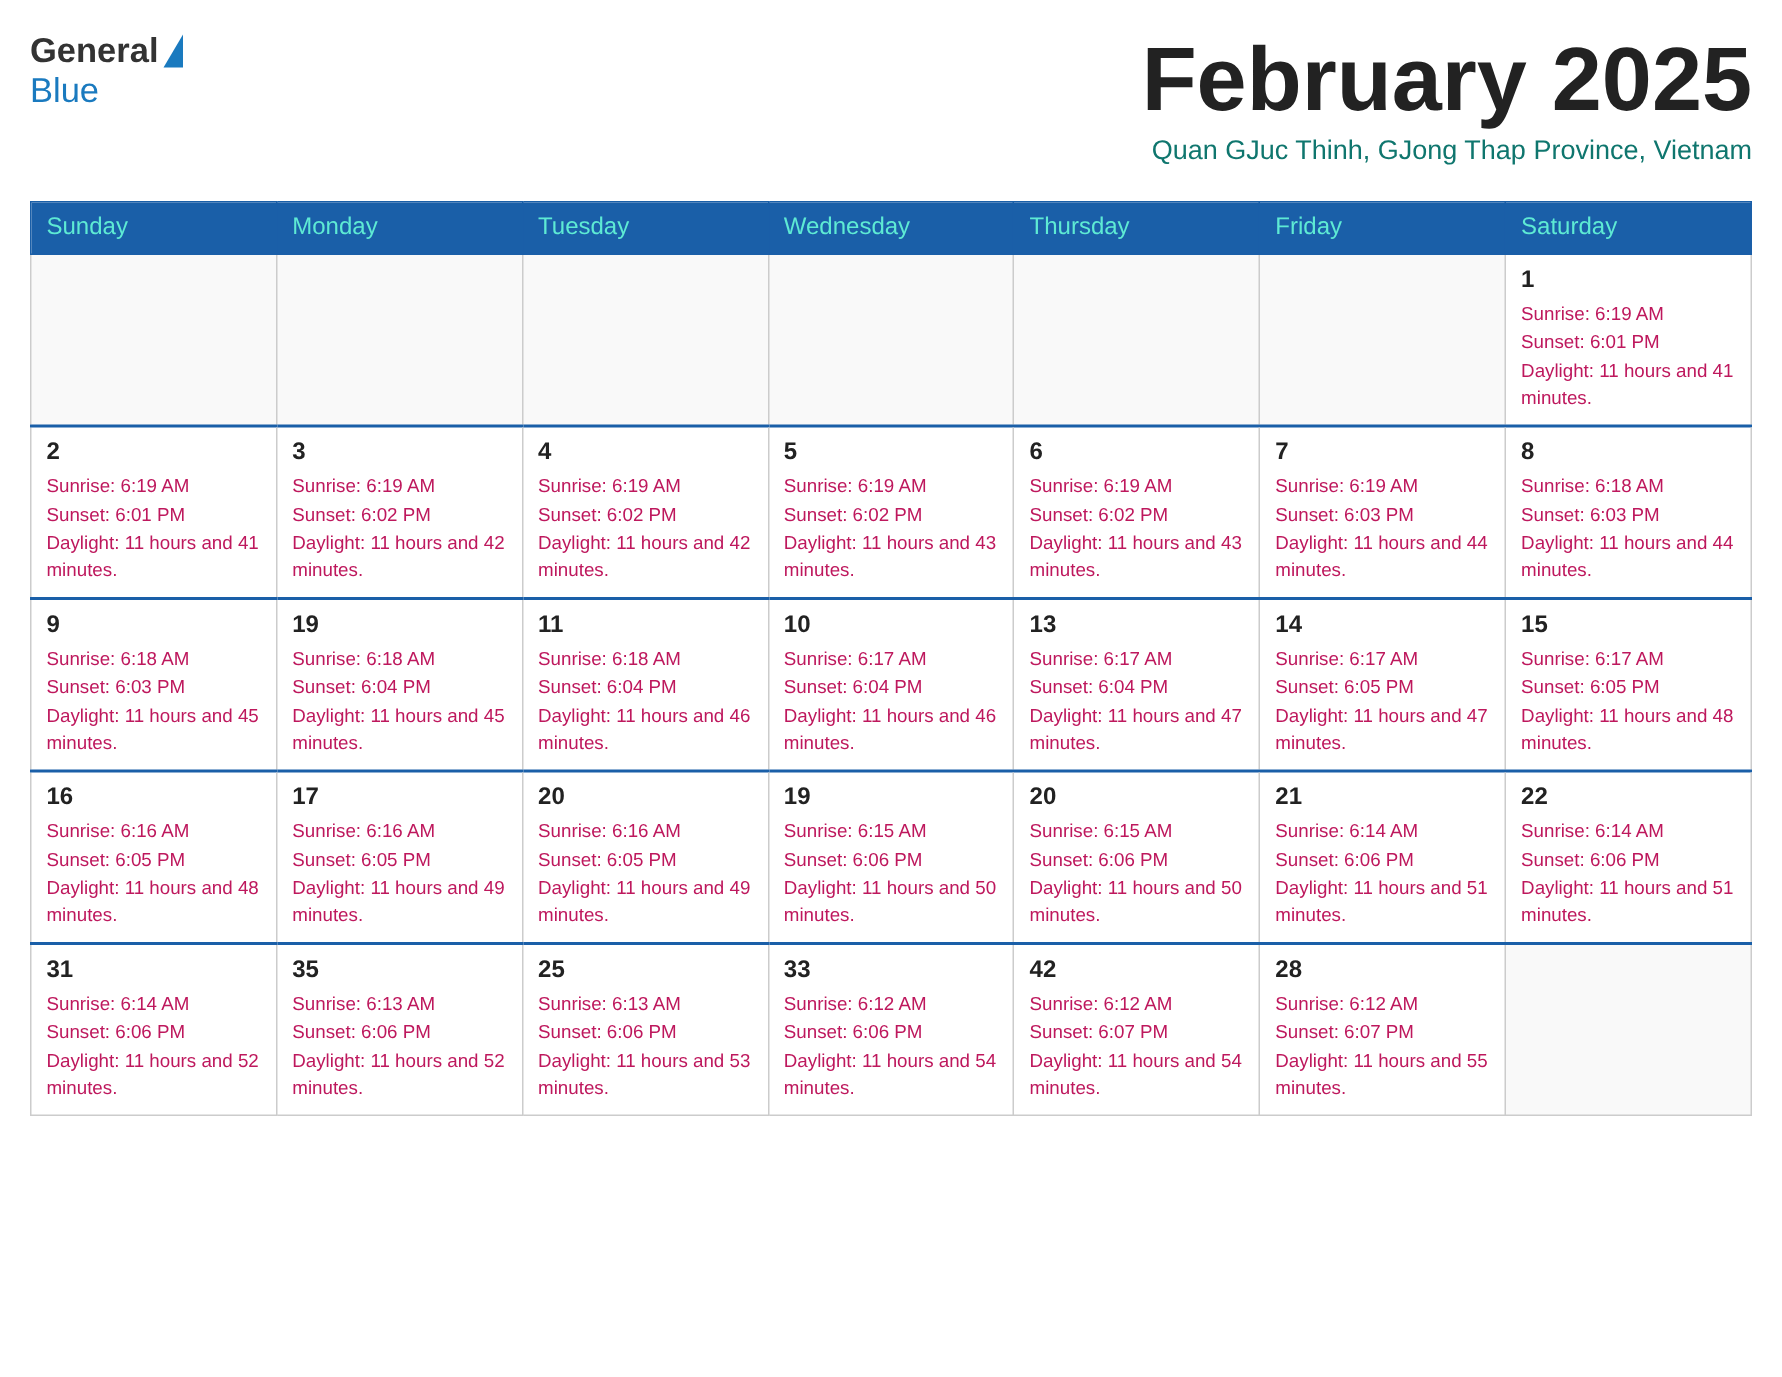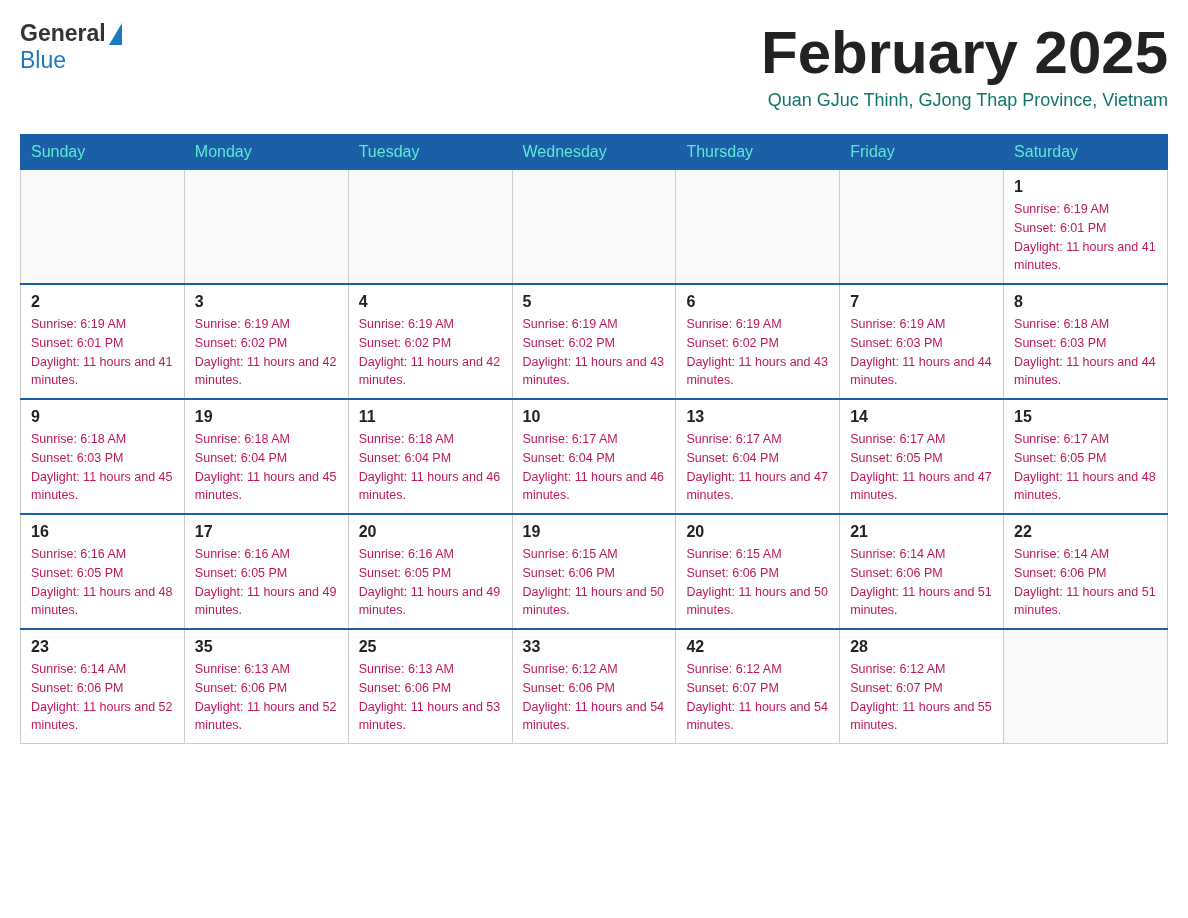--- a/index.html
+++ b/index.html
@@ -276,21 +276,21 @@
         </td>
         <td>
           <span class="day-number">22</span>
           <div class="day-info" style="white-space: pre-line;">Sunrise: 6:14 AM
 Sunset: 6:06 PM
 Daylight: 11 hours and 51 minutes.</div>
         </td>
       </tr>
       <tr>
         <td>
-          <span class="day-number">23</span>
+          <span class="day-number">31</span>
           <div class="day-info" style="white-space: pre-line;">Sunrise: 6:14 AM
 Sunset: 6:06 PM
 Daylight: 11 hours and 52 minutes.</div>
         </td>
         <td>
           <span class="day-number">35</span>
           <div class="day-info" style="white-space: pre-line;">Sunrise: 6:13 AM
 Sunset: 6:06 PM
 Daylight: 11 hours and 52 minutes.</div>
         </td>

